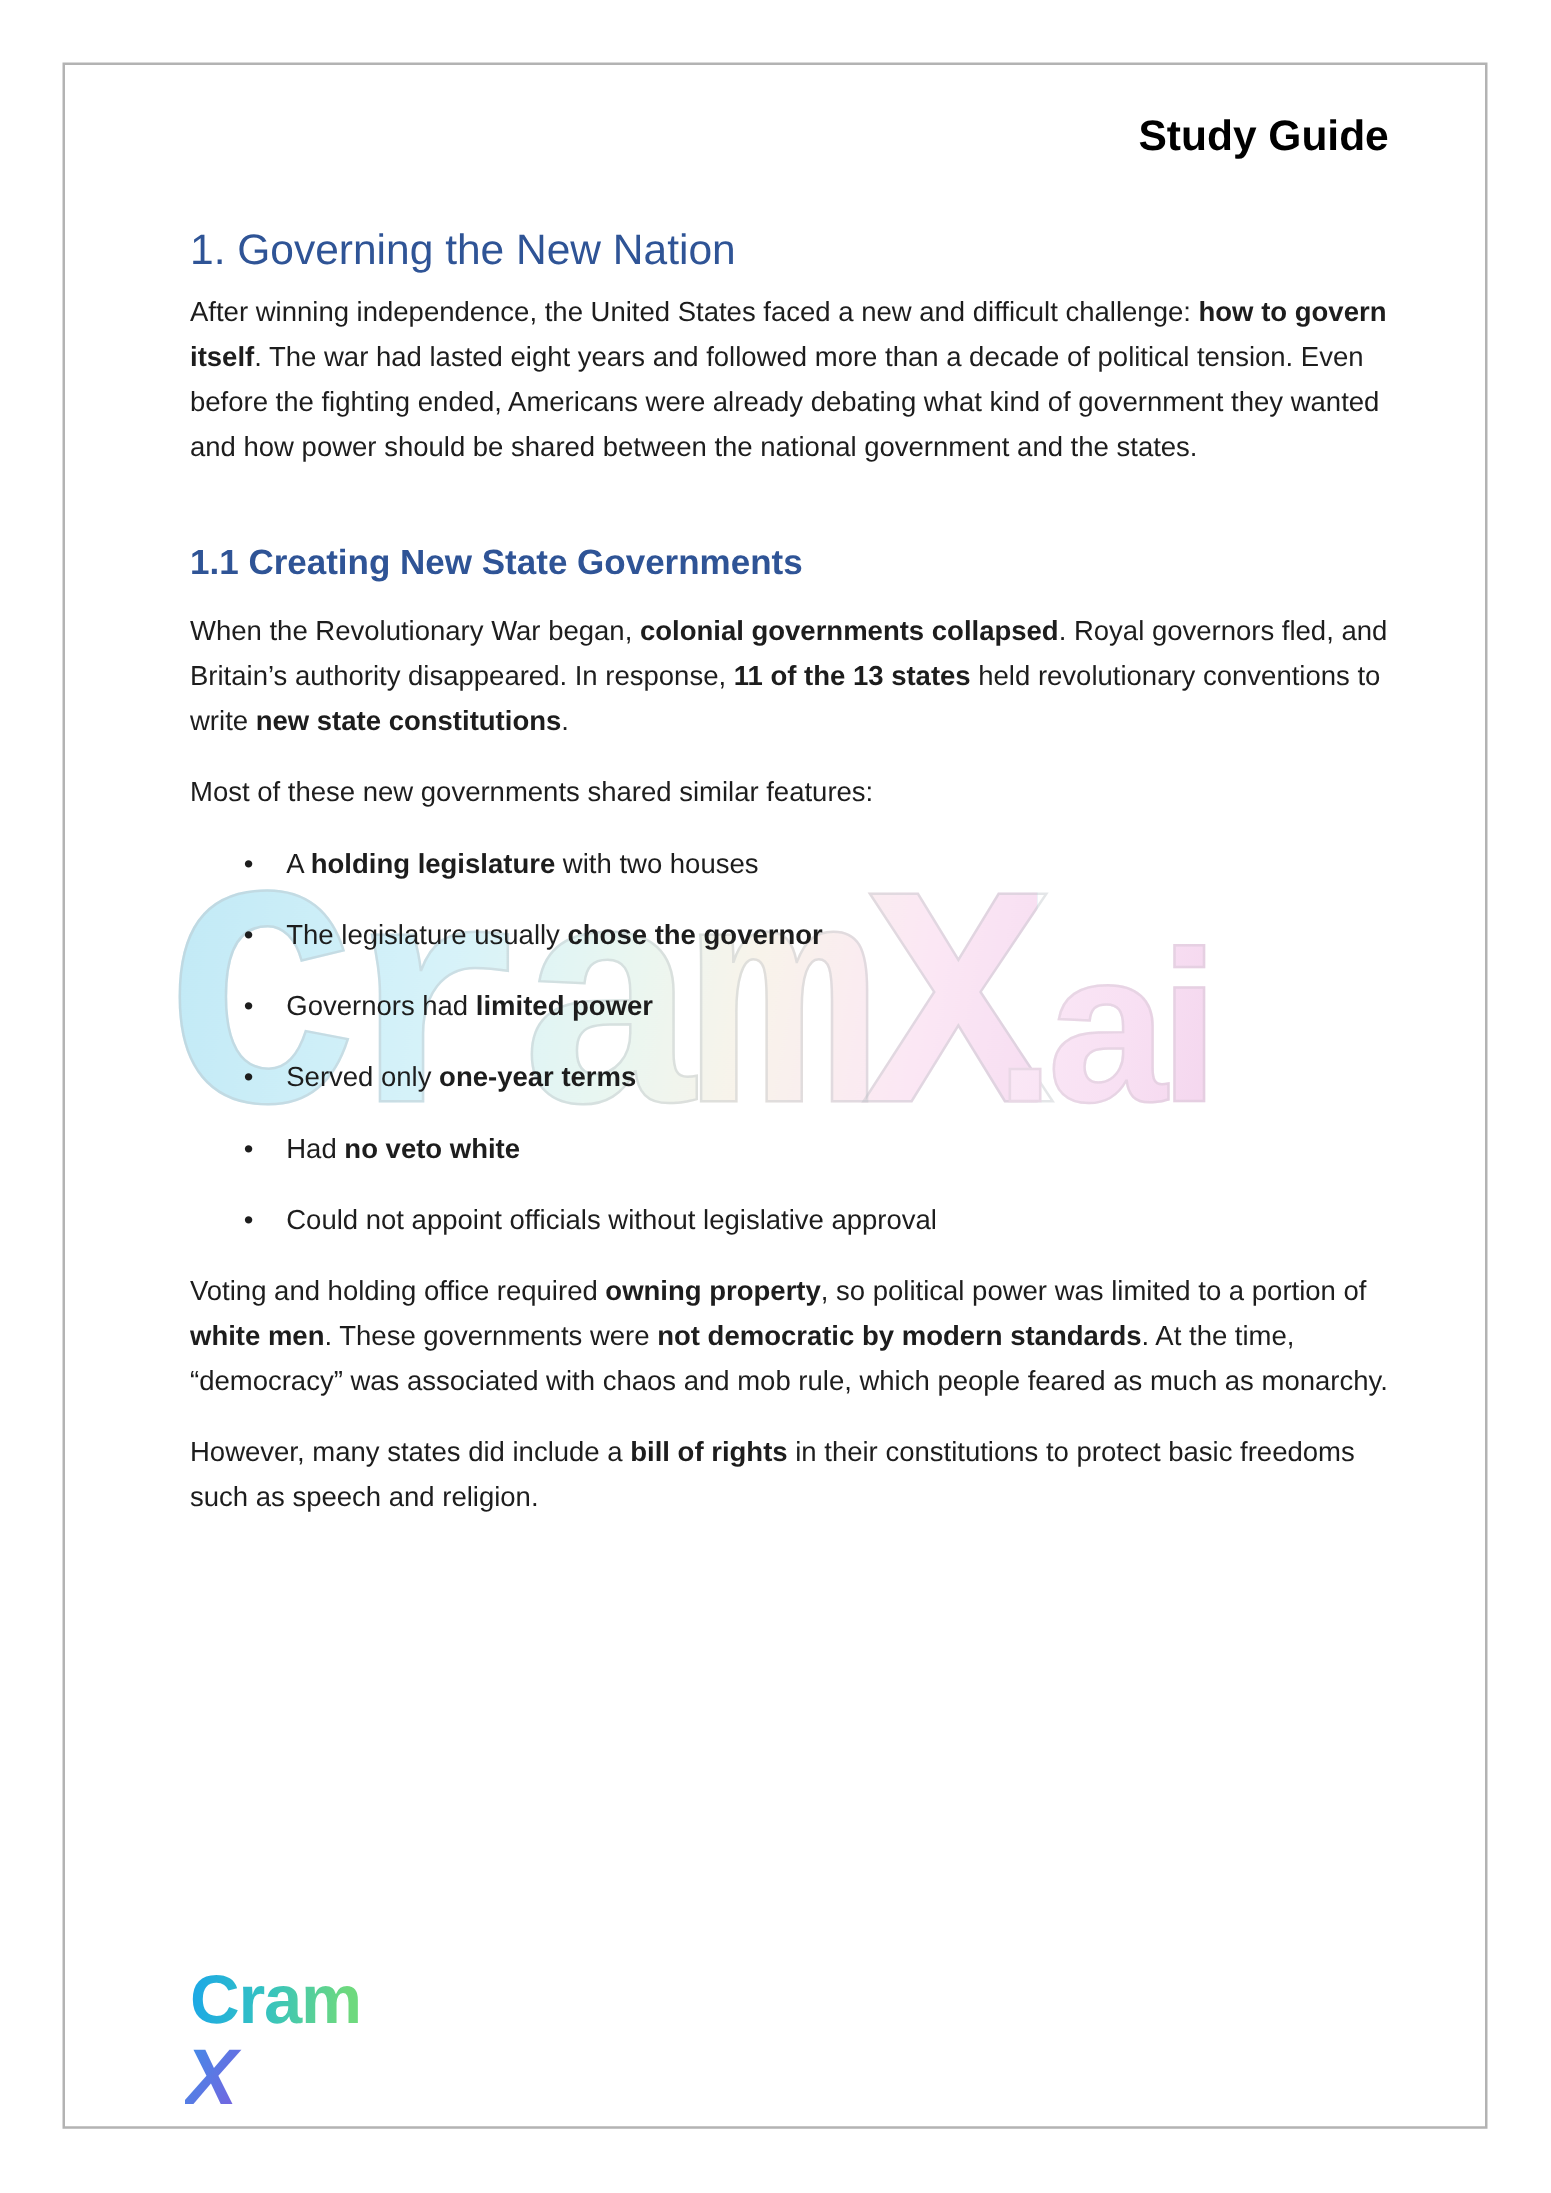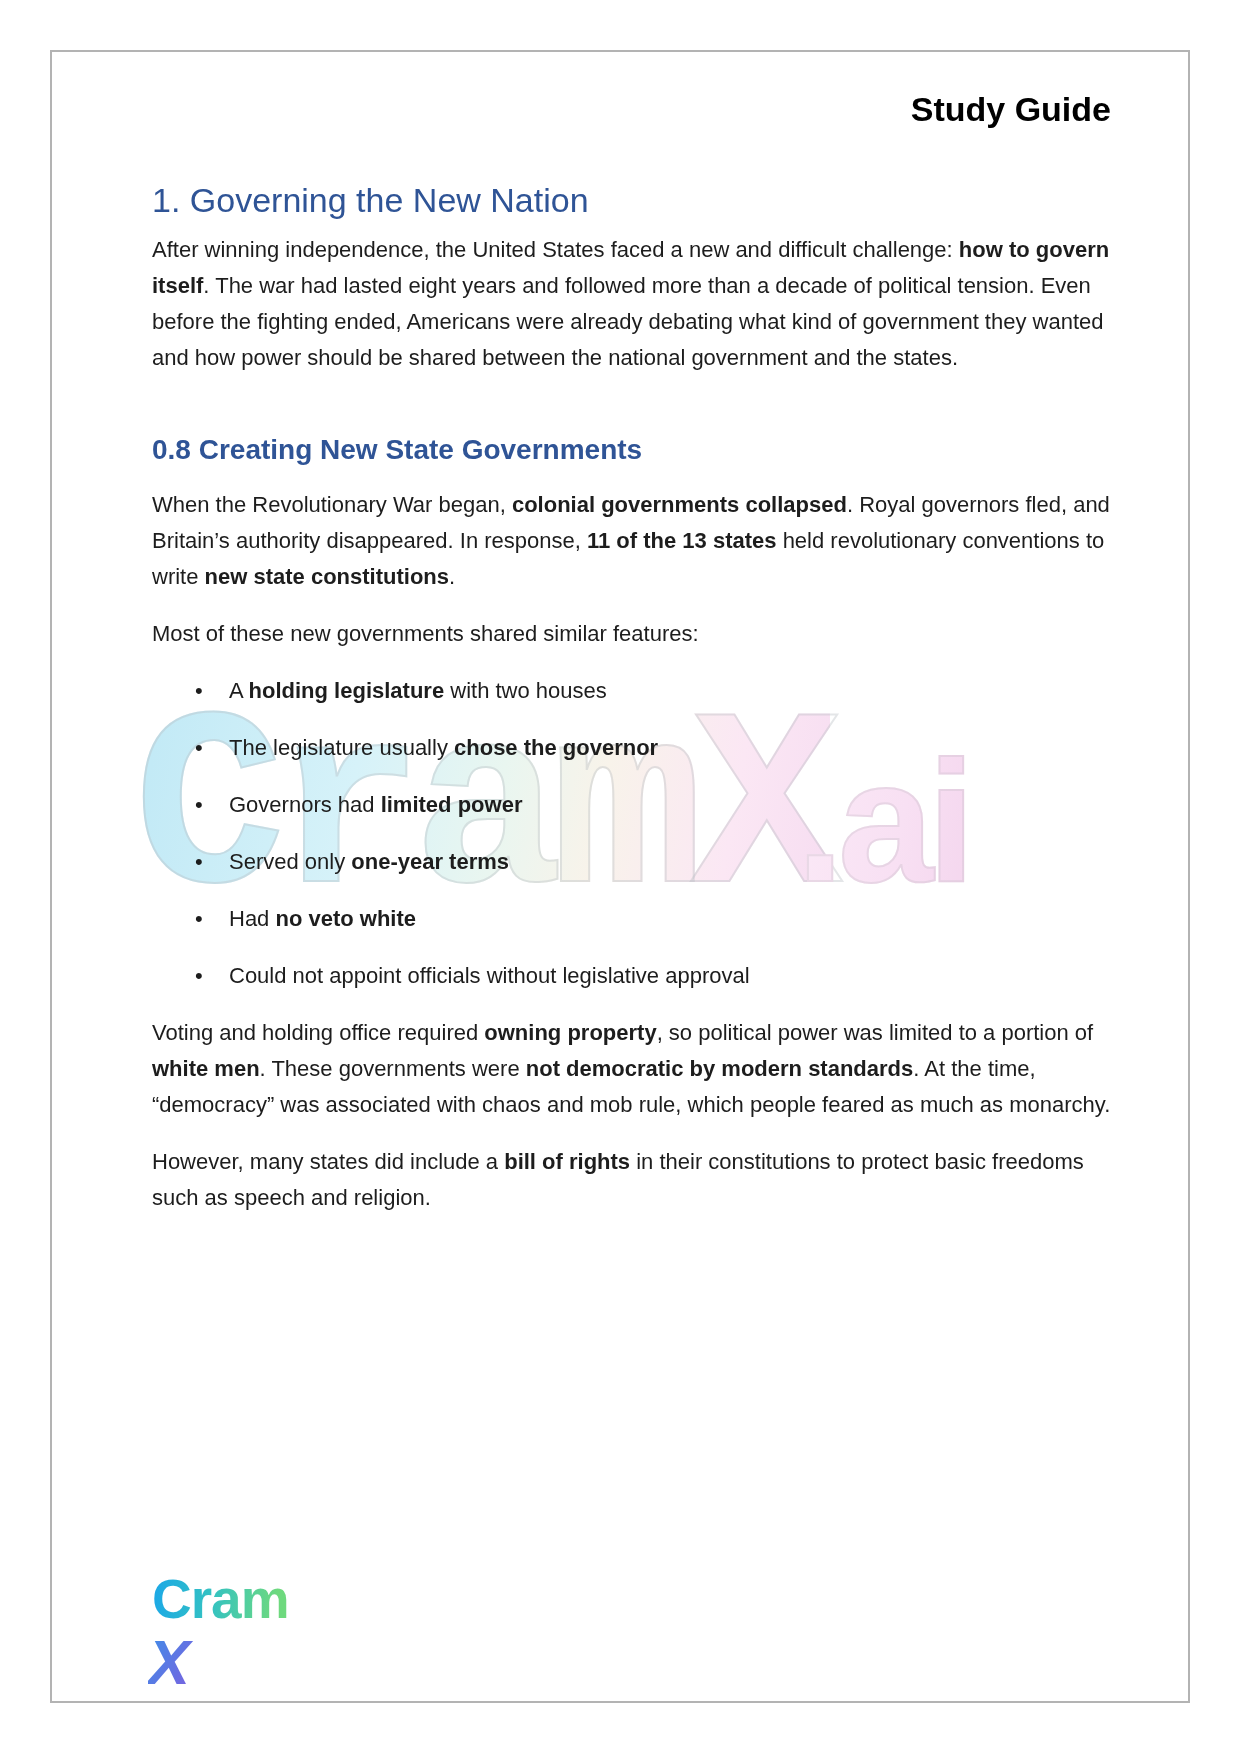--- a/index.html
+++ b/index.html
@@ -171,21 +171,21 @@
 
     <div class="page-header">
       <span>Study Guide</span>
     </div>
 
 
     <h2 class="h1-section">1. Governing the New Nation</h2>
 
     <p><span>After winning independence, the United States faced a new and difficult challenge: </span><span class="b">how to govern itself</span><span>. The war had lasted eight years and followed more than a decade of political tension. Even before the fighting ended, Americans were already debating what kind of government they wanted and how power should be shared between the national government and the states.</span></p>
 
-    <h3 class="h2-section">0.8 Creating New State Governments</h3>
+    <h3 class="h2-section">1.1 Creating New State Governments</h3>
 
     <p><span>When the Revolutionary War began, </span><span class="b">colonial governments collapsed</span><span>. Royal governors fled, and Britain’s authority disappeared. In response, </span><span class="b">11 of the 13 states</span><span> held revolutionary conventions to write </span><span class="b">new state constitutions</span><span>.</span></p>
 
     <p><span>Most of these new governments shared similar features:</span></p>
 
     <ul>
       <li><span>A </span><span class="b">holding legislature</span><span> with two houses</span></li>
       <li><span>The legislature usually </span><span class="b">chose the governor</span></li>
       <li><span>Governors had </span><span class="b">limited power</span></li>
     </ul>

